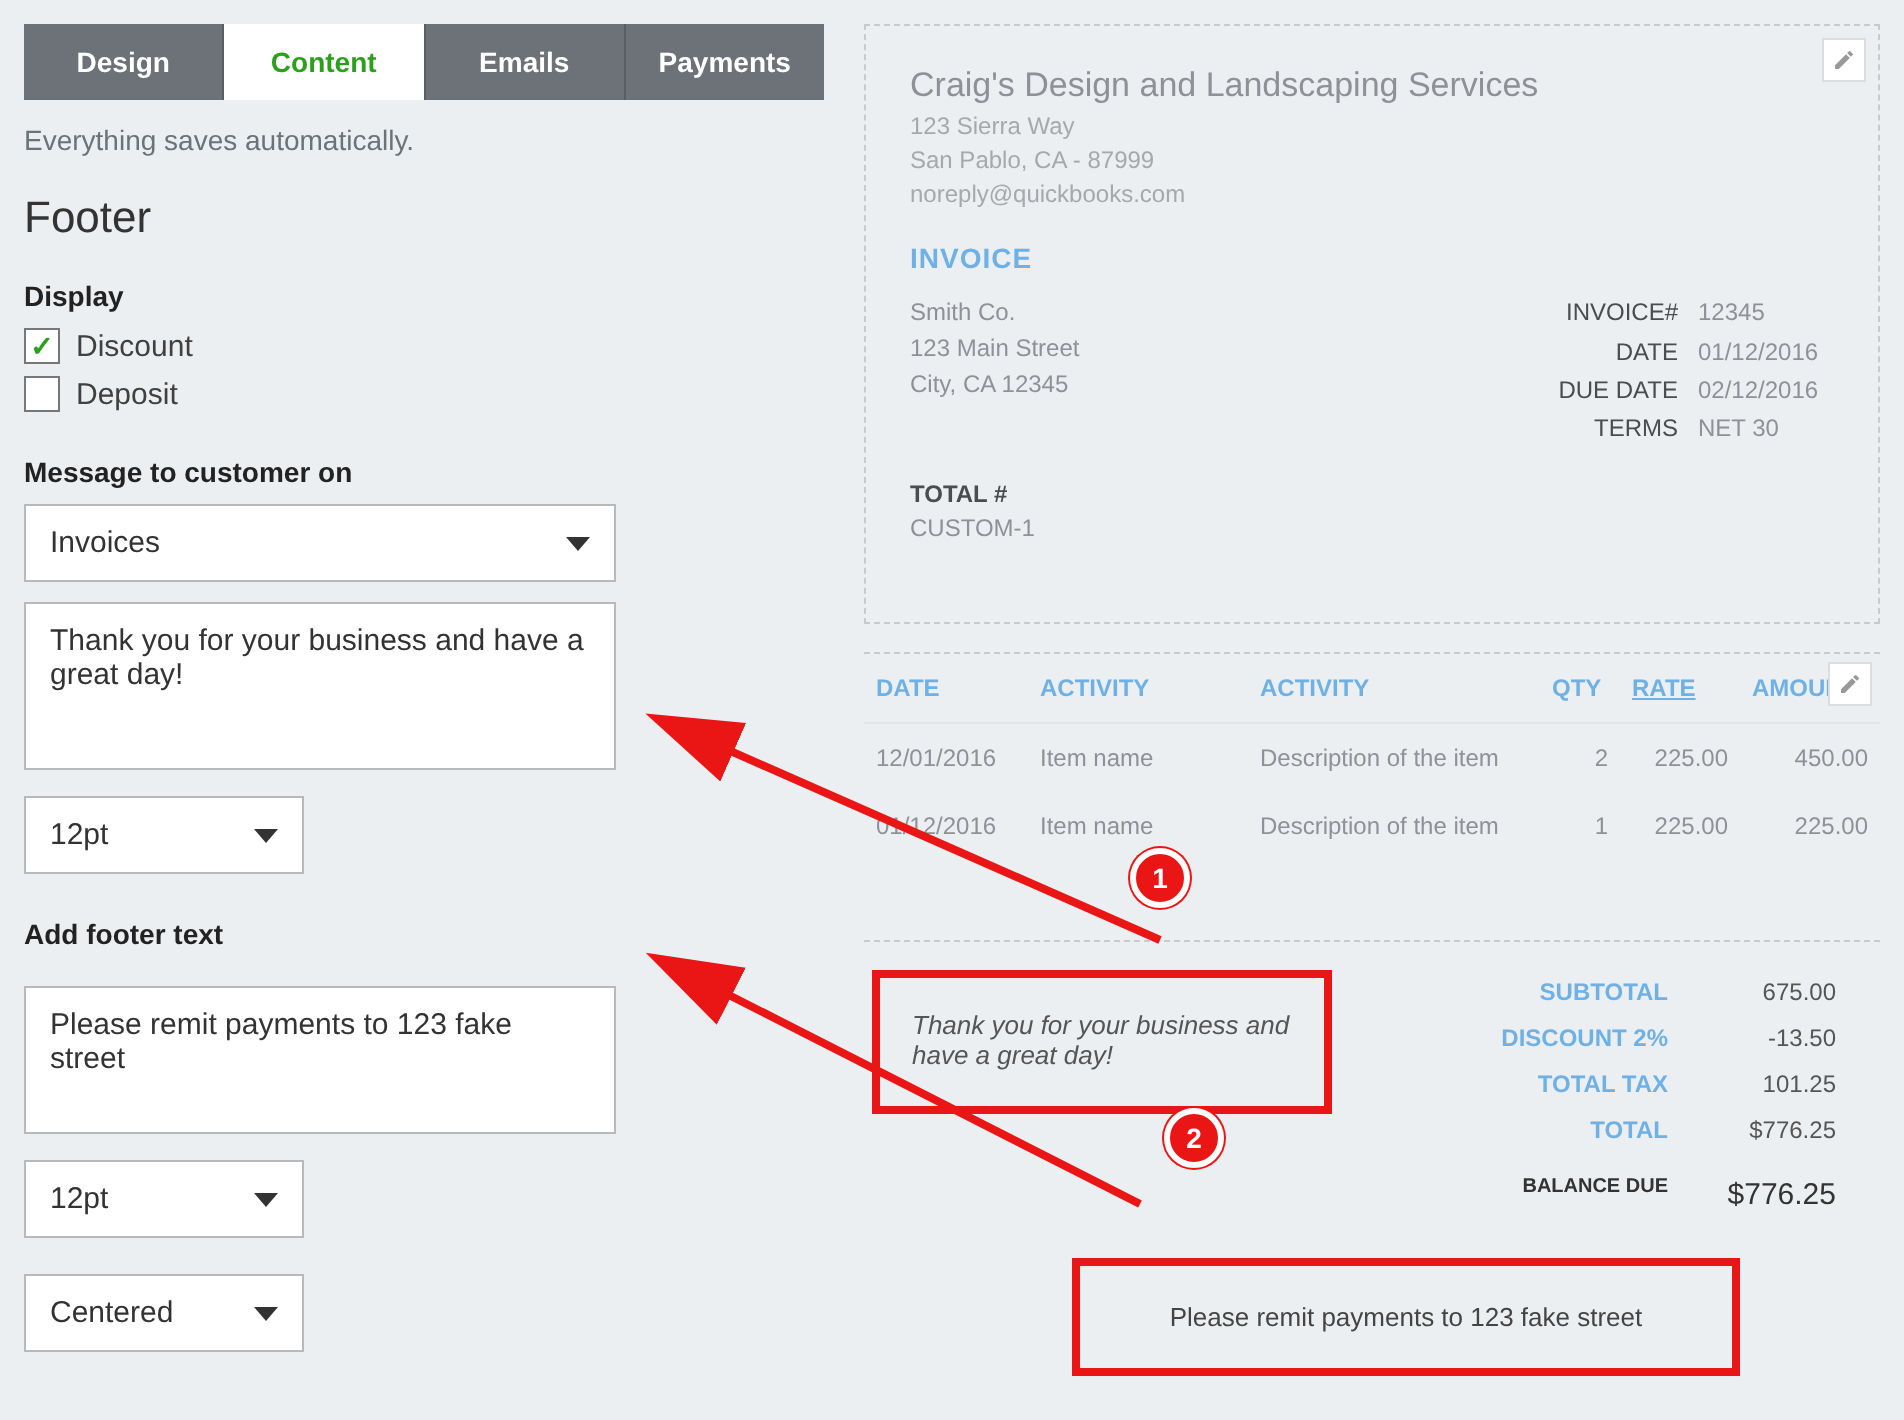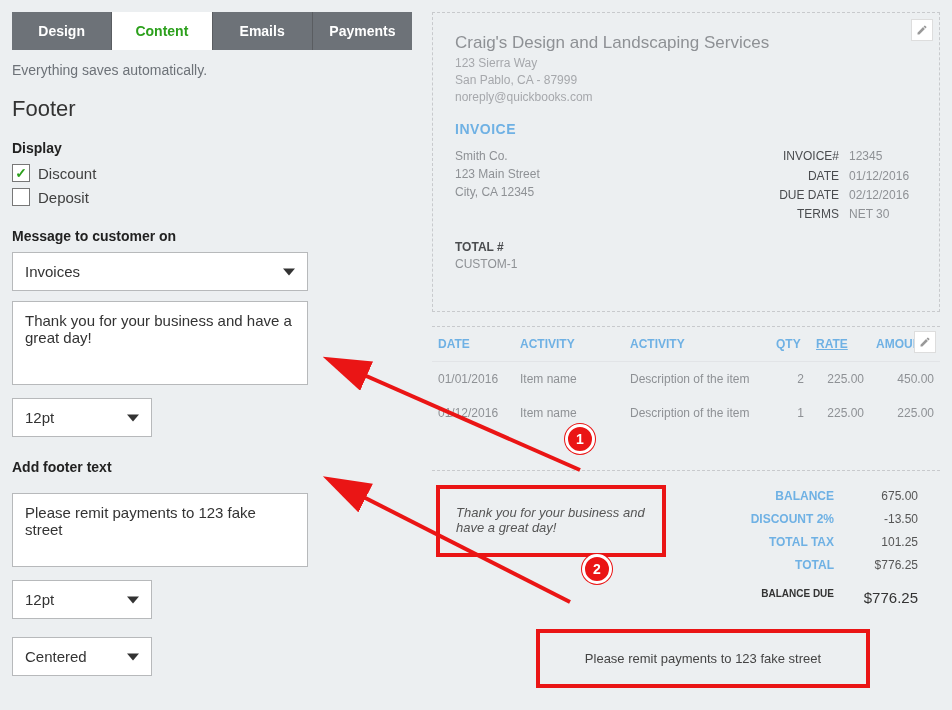--- a/index.html
+++ b/index.html
@@ -287,21 +287,21 @@
             <th style="width:82px;">DATE</th>
             <th style="width:110px;">ACTIVITY</th>
             <th>ACTIVITY</th>
             <th class="r" style="width:40px;">QTY</th>
             <th class="r" style="width:60px;text-decoration:underline;">RATE</th>
             <th class="r" style="width:70px;">AMOUNT</th>
           </tr>
         </thead>
         <tbody>
           <tr>
-            <td>01/01/2016</td>
+            <td>12/01/2016</td>
             <td>Item name</td>
             <td>Description of the item</td>
             <td class="r">2</td>
             <td class="r">225.00</td>
             <td class="r">450.00</td>
           </tr>
           <tr>
             <td>01/12/2016</td>
             <td>Item name</td>
             <td>Description of the item</td>
@@ -318,21 +318,21 @@
 
     <div style="padding:10px 22px 0 4px;">
       <div class="totals-block">
         <div class="msg-box">
           <div class="msg-highlight">
             <div class="msg-inner">Thank you for your business and have a great day!</div>
           </div>
         </div>
         <div class="totals-right">
           <div class="t-row">
-              <div class="t-k">BALANCE</div>
+              <div class="t-k">SUBTOTAL</div>
               <div class="t-v">675.00</div>
             </div>
           <div class="t-row">
               <div class="t-k">DISCOUNT 2%</div>
               <div class="t-v">-13.50</div>
             </div>
           <div class="t-row">
               <div class="t-k">TOTAL TAX</div>
               <div class="t-v">101.25</div>
             </div>

